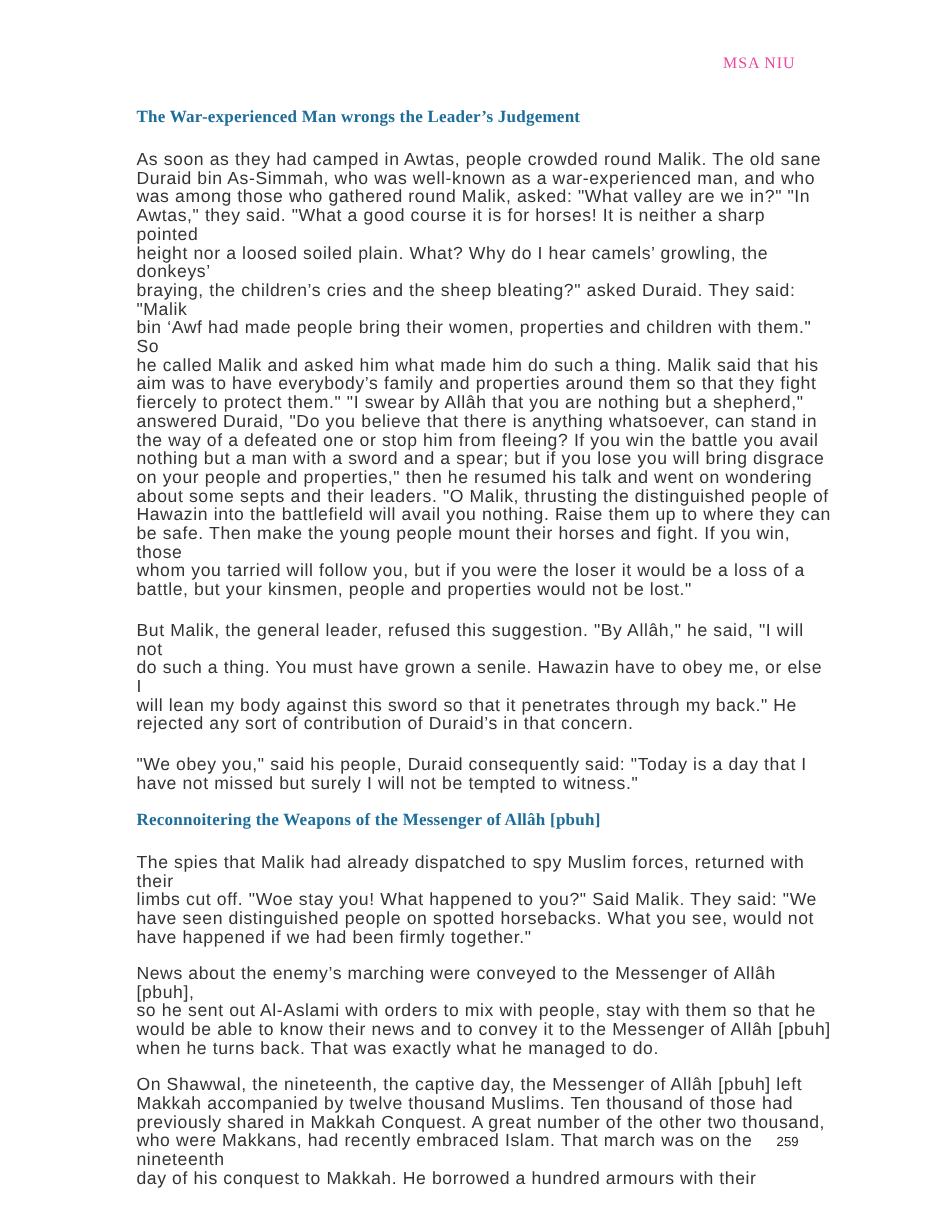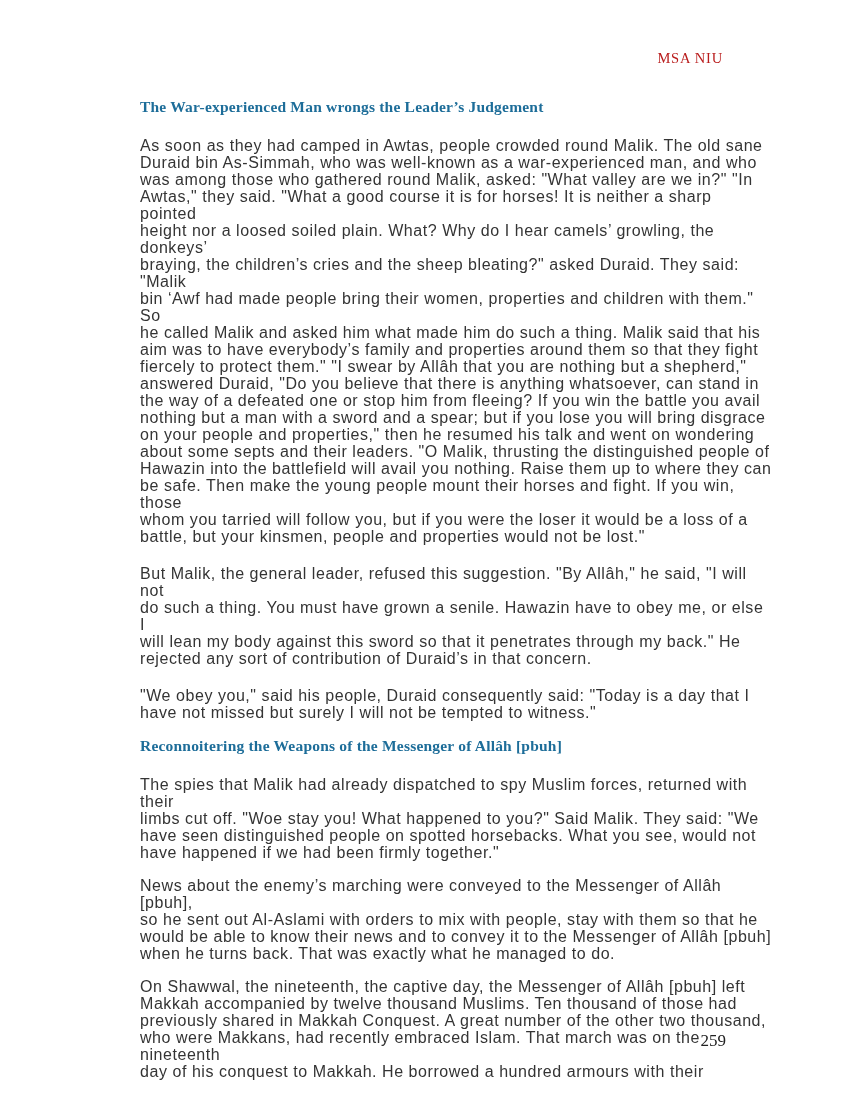--- a/index.html
+++ b/index.html
@@ -22,26 +22,26 @@
   }
   .running-header {
     position: absolute;
     top: 50px;
     left: 0;
     right: 127px;
     text-align: right;
     font-family: "Liberation Serif", serif;
     font-size: 14.5px;
     letter-spacing: 0.8px;
-    color: #b91c1c;
+    color: #ec4899;
   }
   .content {
     position: absolute;
     top: 98px;
-    left: 140px;
+    left: 124px;
     width: 632px;
   }
   .section-heading {
     font-family: "Liberation Serif", serif;
     font-weight: bold;
     font-size: 15.5px;
     line-height: 18px;
     letter-spacing: 0.2px;
     color: #1d6d99;
     margin: 0 0 21px 0;
@@ -58,22 +58,22 @@
   .section {
     margin: 0;
   }
   .section + .section {
     margin-top: -4px;
   }
   .page-number {
     position: absolute;
     top: 1031px;
     right: 124px;
-    font-family: Liberation Serif, serif;
-    font-size: 17px;
+    font-family: Liberation Sans, sans-serif;
+    font-size: 12px;
     color: #222222;
   }
 </style>
 </head>
 <body>
 
 <div class="page">
 
   <div class="running-header">MSA NIU</div>
 

